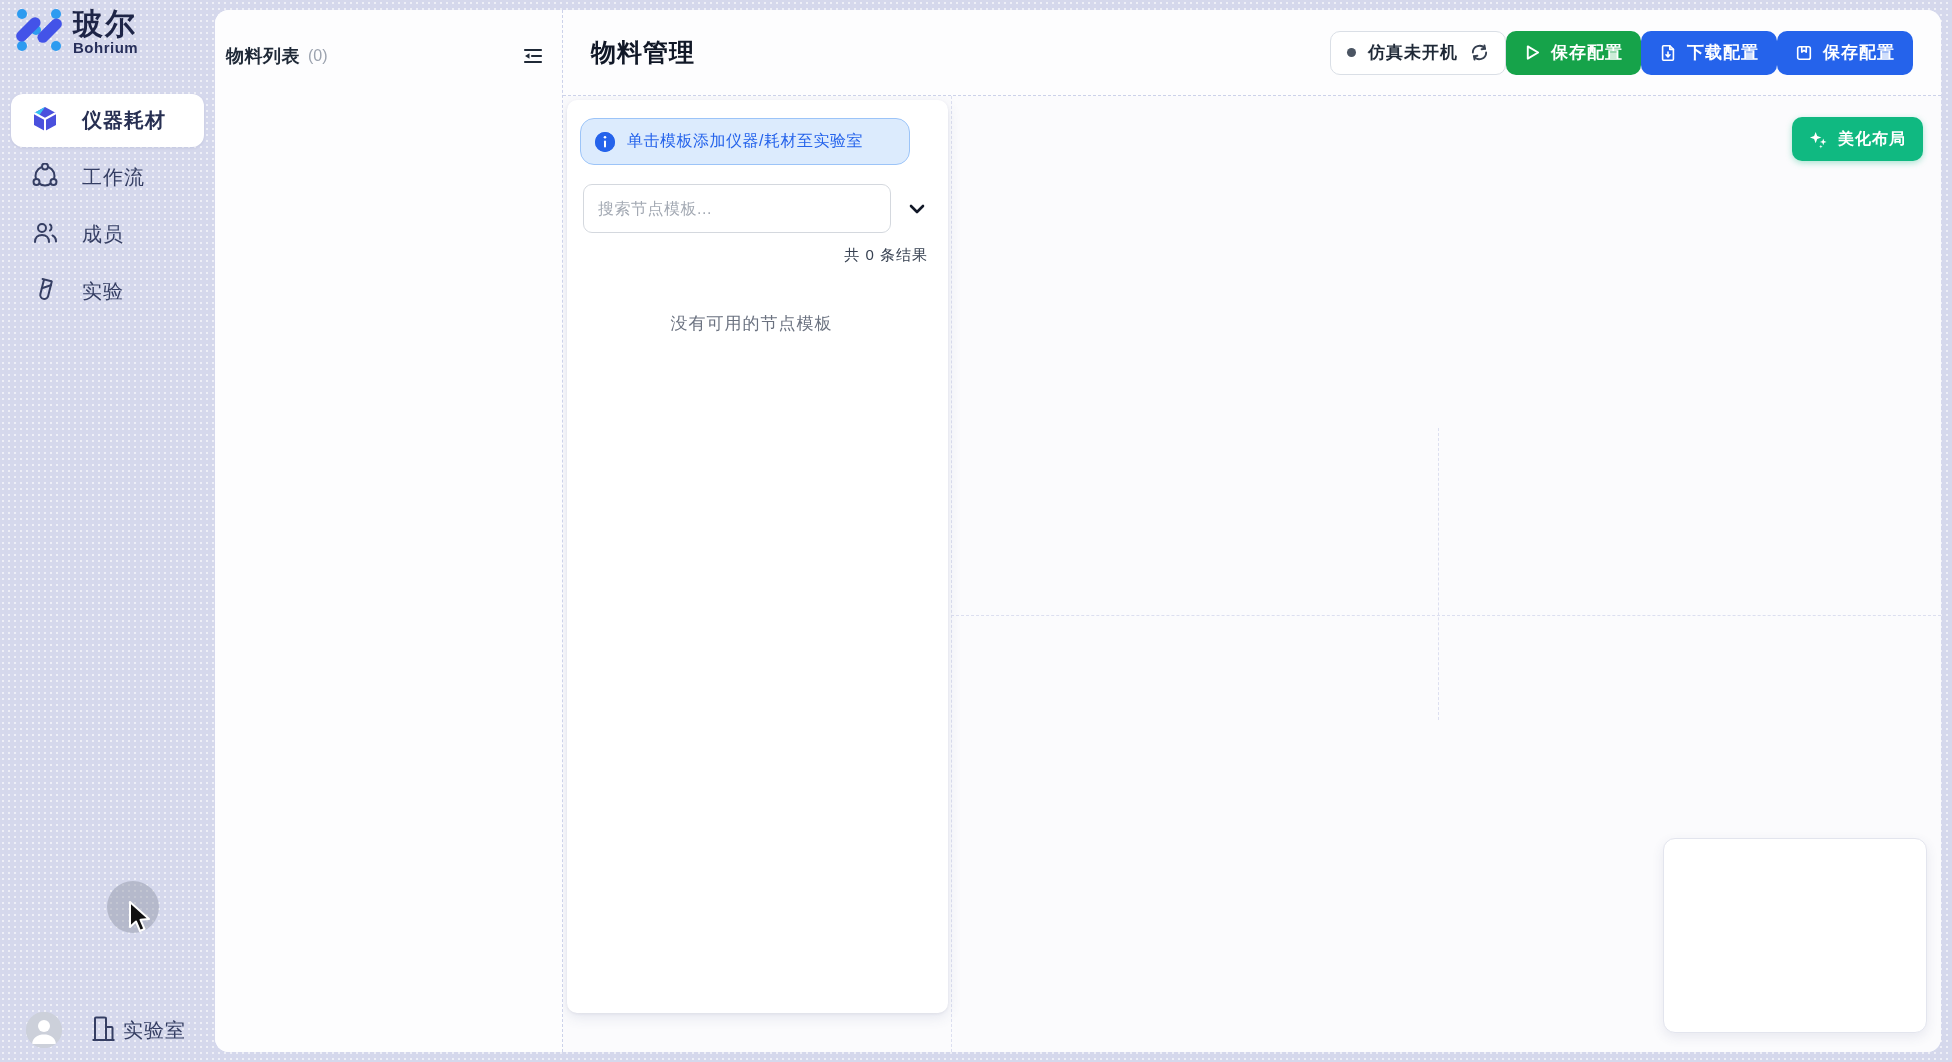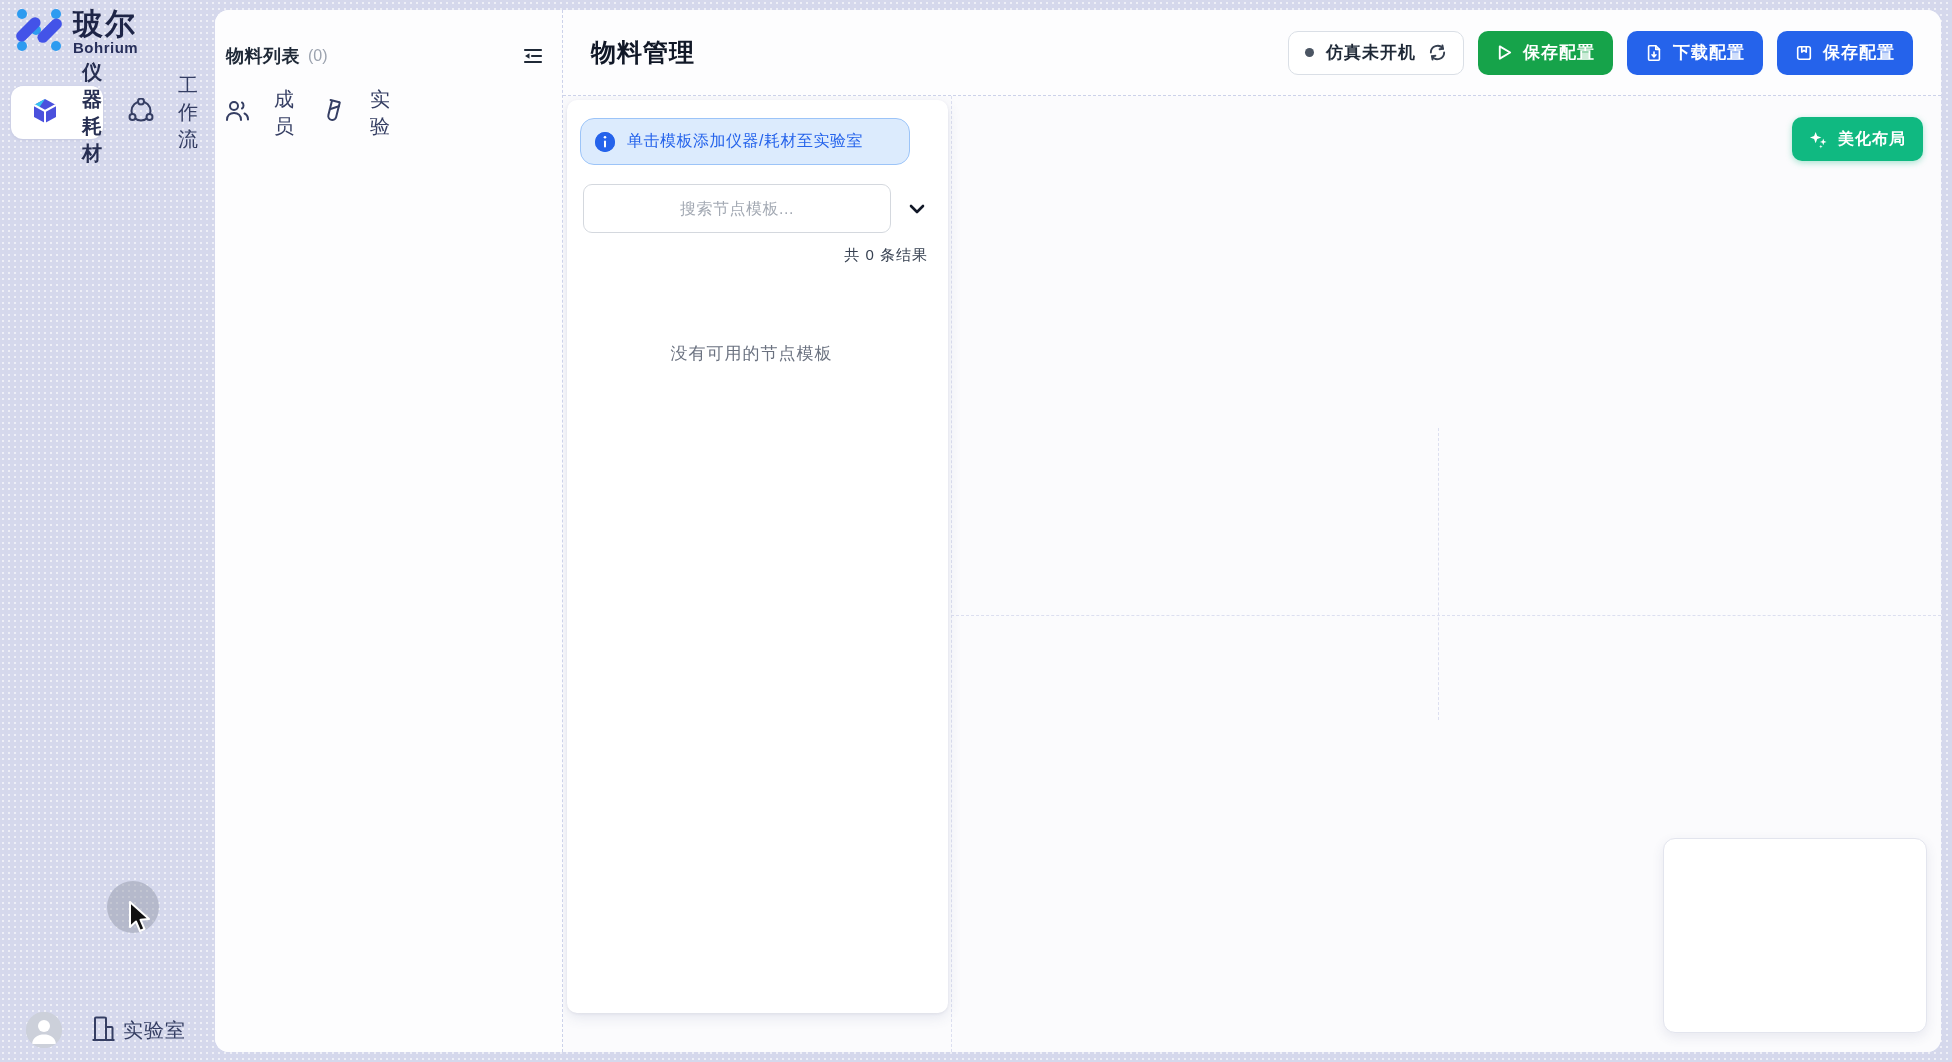--- a/index.html
+++ b/index.html
@@ -11,21 +11,21 @@
     background-size:6px 6px;
     position:relative;
     color:#1f2937;
   }
 
   
   .sidebar { position:absolute; left:0; top:0; width:215px; height:1062px; padding:4px 11px; z-index:5; }
   .logo-row { display:flex; align-items:center; gap:10px; padding:2px 2px 0 4px; }
   .logo-text .zh { font-size:30px; font-weight:700; color:#1e2547; letter-spacing:2px; line-height:1.05; }
   .logo-text .en { font-size:15px; font-weight:700; color:#272f5b; letter-spacing:.5px; }
-  .nav { margin-top:28px; display:flex; flex-direction:row; gap:4px; }
+  .nav { margin-top:36px; display:flex; flex-direction:column; gap:4px; }
   .nav-item { display:flex; align-items:center; gap:24px; height:53px; padding:0 0 0 21px;
               border-radius:12px; cursor:pointer; color:#353e63; }
   .nav-item .lbl { font-size:20px; font-weight:500; letter-spacing:1px; }
   .nav-item.active { background:#ffffff; box-shadow:0 1px 3px rgba(40,50,110,.10); }
   .nav-item.active .lbl { font-weight:700; color:#272f52; }
   .side-footer { position:absolute; left:0; bottom:14px; width:215px; display:flex; align-items:center; padding:0 0 0 26px; gap:28px; }
   .avatar { width:36px; height:36px; border-radius:50%; background:#ccd0da; overflow:hidden; position:relative; flex:0 0 auto; }
   .lab-row { display:flex; align-items:center; gap:6px; color:#353e63; cursor:pointer; }
   .lab-row .lbl { font-size:20px; font-weight:500; letter-spacing:1px; }
 
@@ -38,21 +38,21 @@
   .materials-head { display:flex; align-items:center; }
   .materials-head .title { font-size:18px; font-weight:700; color:#1f2937; letter-spacing:.5px; }
   .materials-head .count { font-size:16px; color:#9ca3af; margin-left:8px; }
   .materials-head .spacer { flex:1; }
 
   
   .main { flex:1; display:flex; flex-direction:column; position:relative; min-width:0; }
   .main-header { height:86px; flex:0 0 auto; display:flex; align-items:center; padding:0 28px;
                  border-bottom:1px dashed #ccd2ea; background:#fdfdfe; }
   .page-title { font-size:25px; font-weight:700; color:#111827; letter-spacing:1px; }
-  .header-actions { margin-left:auto; display:flex; align-items:center; gap:14px; }
+  .header-actions { margin-left:auto; display:flex; align-items:center; }
   .status-pill { display:flex; align-items:center; gap:12px; height:44px; padding:0 16px;
                  border:1px solid #dadfe6; border-radius:10px; background:#fff; cursor:pointer; }
   .status-dot { width:9px; height:9px; border-radius:50%; background:#4b5563; }
   .status-pill .txt { font-size:17px; font-weight:600; color:#1f2937; letter-spacing:1px; }
   .btn { display:flex; align-items:center; gap:10px; height:44px; padding:0 18px; border:none;
          border-radius:10px; color:#fff; font-size:17px; font-weight:600; letter-spacing:1px; cursor:pointer;
          font-family:inherit; }
   .btn.green { background:#16a34a; }
   .btn.blue  { background:#2563eb; }
 
@@ -67,25 +67,25 @@
                border-radius:10px; box-shadow:0 4px 14px rgba(60,70,120,.12), 0 1px 3px rgba(60,70,120,.08); }
   .hint-banner { position:absolute; left:13px; top:18px; width:330px; height:47px;
                  background:#dcebfd; border:1px solid #9cc4f8; border-radius:14px;
                  display:flex; align-items:center; gap:12px; padding:0 14px; }
   .hint-banner .txt { font-size:16px; color:#2563eb; letter-spacing:.5px; white-space:nowrap; }
   .info-badge { width:20px; height:20px; border-radius:50%; background:#2563eb; color:#fff;
                 display:flex; align-items:center; justify-content:center; flex:0 0 auto;
                 font-size:13px; font-weight:700; font-family:"Liberation Serif",serif; }
   .search-row { position:absolute; left:16px; top:84px; width:348px; display:flex; align-items:center; }
   .search-input { width:308px; height:49px; border:1px solid #d4d8de; border-radius:9px; padding:0 14px;
-                  font-size:16px; color:#1f2937; outline:none; font-family:inherit; background:#fff;text-align:center; }
+                  font-size:16px; color:#1f2937; outline:none; font-family:inherit; background:#fff; }
   .search-input::placeholder { color:#a3a9b3; letter-spacing:.5px; }
   .dd-chevron { margin-left:16px; cursor:pointer; display:flex; }
   .results-count { position:absolute; right:20px; top:146px; font-size:15px; color:#374151; letter-spacing:1px; }
-  .empty-text { position:absolute; left:0; right:12px; top:212px; text-align:center; font-size:17px; color:#6b7280; letter-spacing:1px;margin-top:30px; }
+  .empty-text { position:absolute; left:0; right:12px; top:212px; text-align:center; font-size:17px; color:#6b7280; letter-spacing:1px; }
 
   .beautify-btn { position:absolute; top:21px; right:18px; height:44px; padding:0 17px;
                   background:#10b981; border:none; border-radius:10px; color:#fff; font-size:16px; font-weight:600;
                   letter-spacing:1px; display:flex; align-items:center; gap:10px; cursor:pointer;
                   box-shadow:0 2px 6px rgba(16,185,129,.35); font-family:inherit;margin-left:47px; }
 
   .minimap { position:absolute; right:14px; bottom:19px; width:264px; height:195px; background:#fff;
              border:1px solid #e3e5ee; border-radius:12px; box-shadow:0 4px 12px rgba(60,70,120,.10); }
 
   

